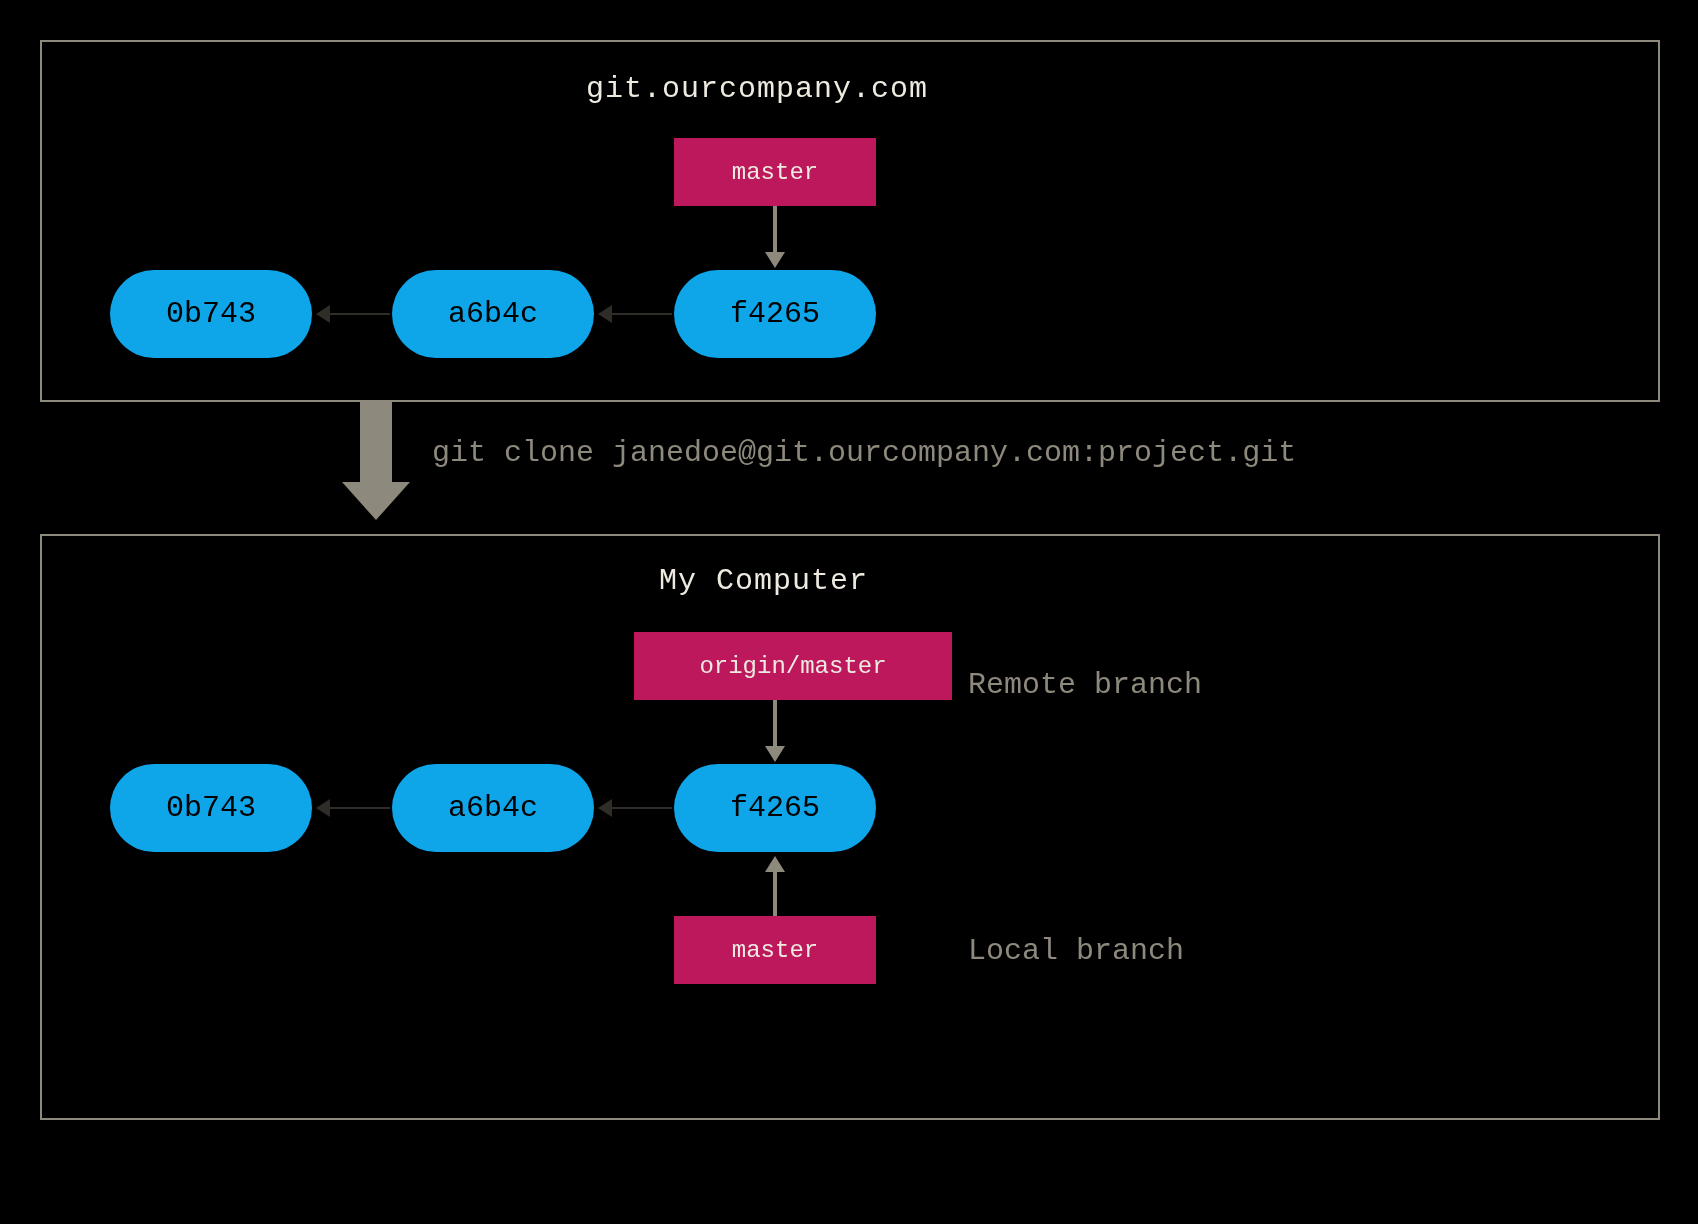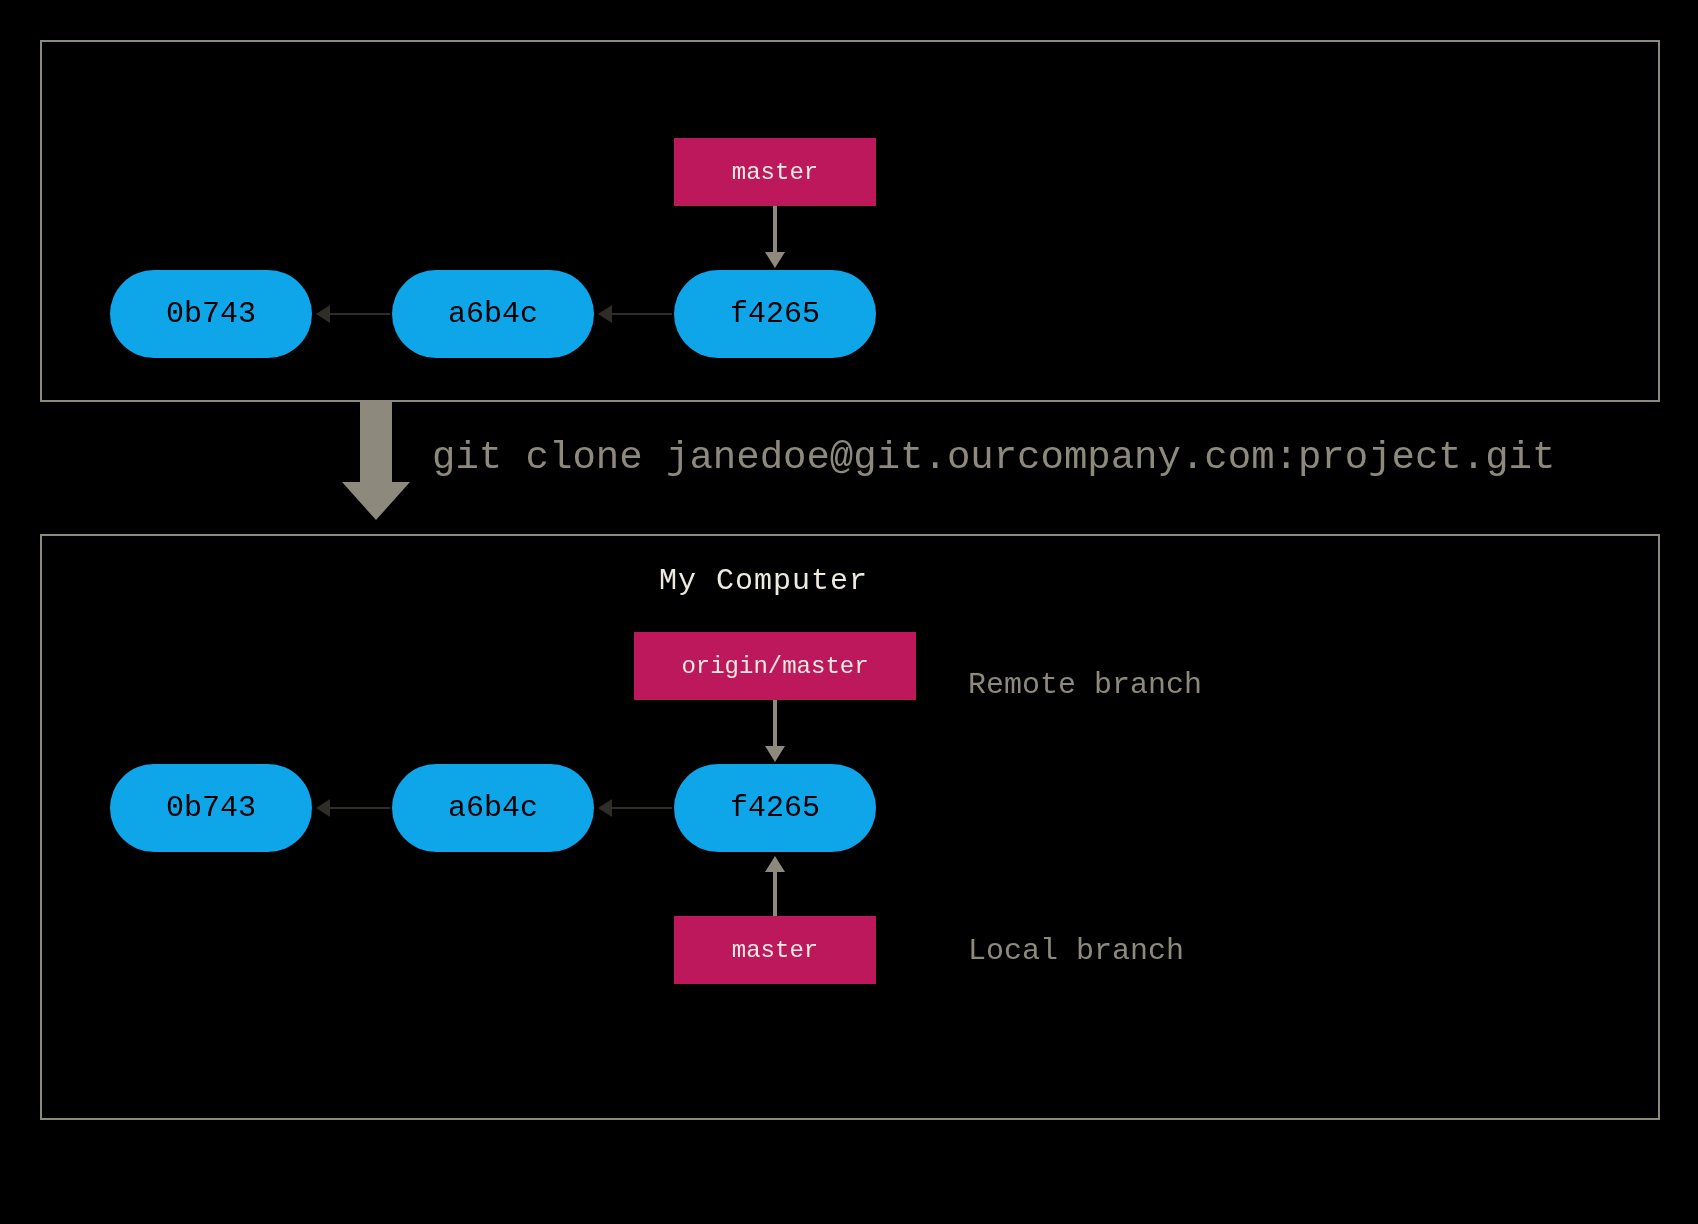--- a/index.html
+++ b/index.html
@@ -47,21 +47,21 @@
     box-sizing: border-box;
   }
   .side-label {
     position: absolute;
     color: #8e897d;
     font-size: 30px;
   }
   .clone-label {
     position: absolute;
     color: #8e897d;
-    font-size: 39px;
+    font-size: 30px;
     white-space: nowrap;
   }
   
   .h-arrow {
     position: absolute;
     height: 2px;
     background: #302d29;
   }
   .h-arrow::before {
     content: "";
@@ -106,20 +106,21 @@
     border-right: 34px solid transparent;
   }
 </style>
 </head>
 <body>
 
 <div class="canvas">
 
   <div class="panel" style="left:40px; top:40px; width:1620px; height:362px;"></div>
 
+  <div class="panel-title" style="left:586px; top:72px;">git.ourcompany.com</div>
 
   <div class="branch" style="left:674px; top:138px; width:202px; height:68px;">master</div>
 
   <div class="v-arrow down" style="left:773px; top:206px; height:48px;"></div>
 
   <div class="commit" style="left:110px; top:270px; width:202px; height:88px;">0b743</div>
   <div class="commit" style="left:392px; top:270px; width:202px; height:88px;">a6b4c</div>
   <div class="commit" style="left:674px; top:270px; width:202px; height:88px;">f4265</div>
 
   <div class="h-arrow" style="left:328px; top:313px; width:62px;"></div>
@@ -127,21 +128,21 @@
 
   <div class="thick-arrow-stem" style="left:360px; top:402px; width:32px; height:80px;"></div>
   <div class="thick-arrow-head" style="left:342px; top:482px;"></div>
 
   <div class="clone-label" style="left:432px; top:436px;">git clone janedoe@git.ourcompany.com:project.git</div>
 
   <div class="panel" style="left:40px; top:534px; width:1620px; height:586px;"></div>
 
   <div class="panel-title" style="left:659px; top:564px;text-align:center;">My Computer</div>
 
-  <div class="branch" style="left:634px; top:632px; width:282px; height:68px;">origin/master</div>
+  <div class="branch" style="left:634px; top:632px; width:318px; height:68px;">origin/master</div>
   <div class="side-label" style="left:968px; top:650px;margin-top:18px;">Remote branch</div>
 
   <div class="v-arrow down" style="left:773px; top:700px; height:48px;"></div>
 
   <div class="commit" style="left:110px; top:764px; width:202px; height:88px;">0b743</div>
   <div class="commit" style="left:392px; top:764px; width:202px; height:88px;">a6b4c</div>
   <div class="commit" style="left:674px; top:764px; width:202px; height:88px;">f4265</div>
 
   <div class="h-arrow" style="left:328px; top:807px; width:62px;"></div>
   <div class="h-arrow" style="left:610px; top:807px; width:62px;"></div>

